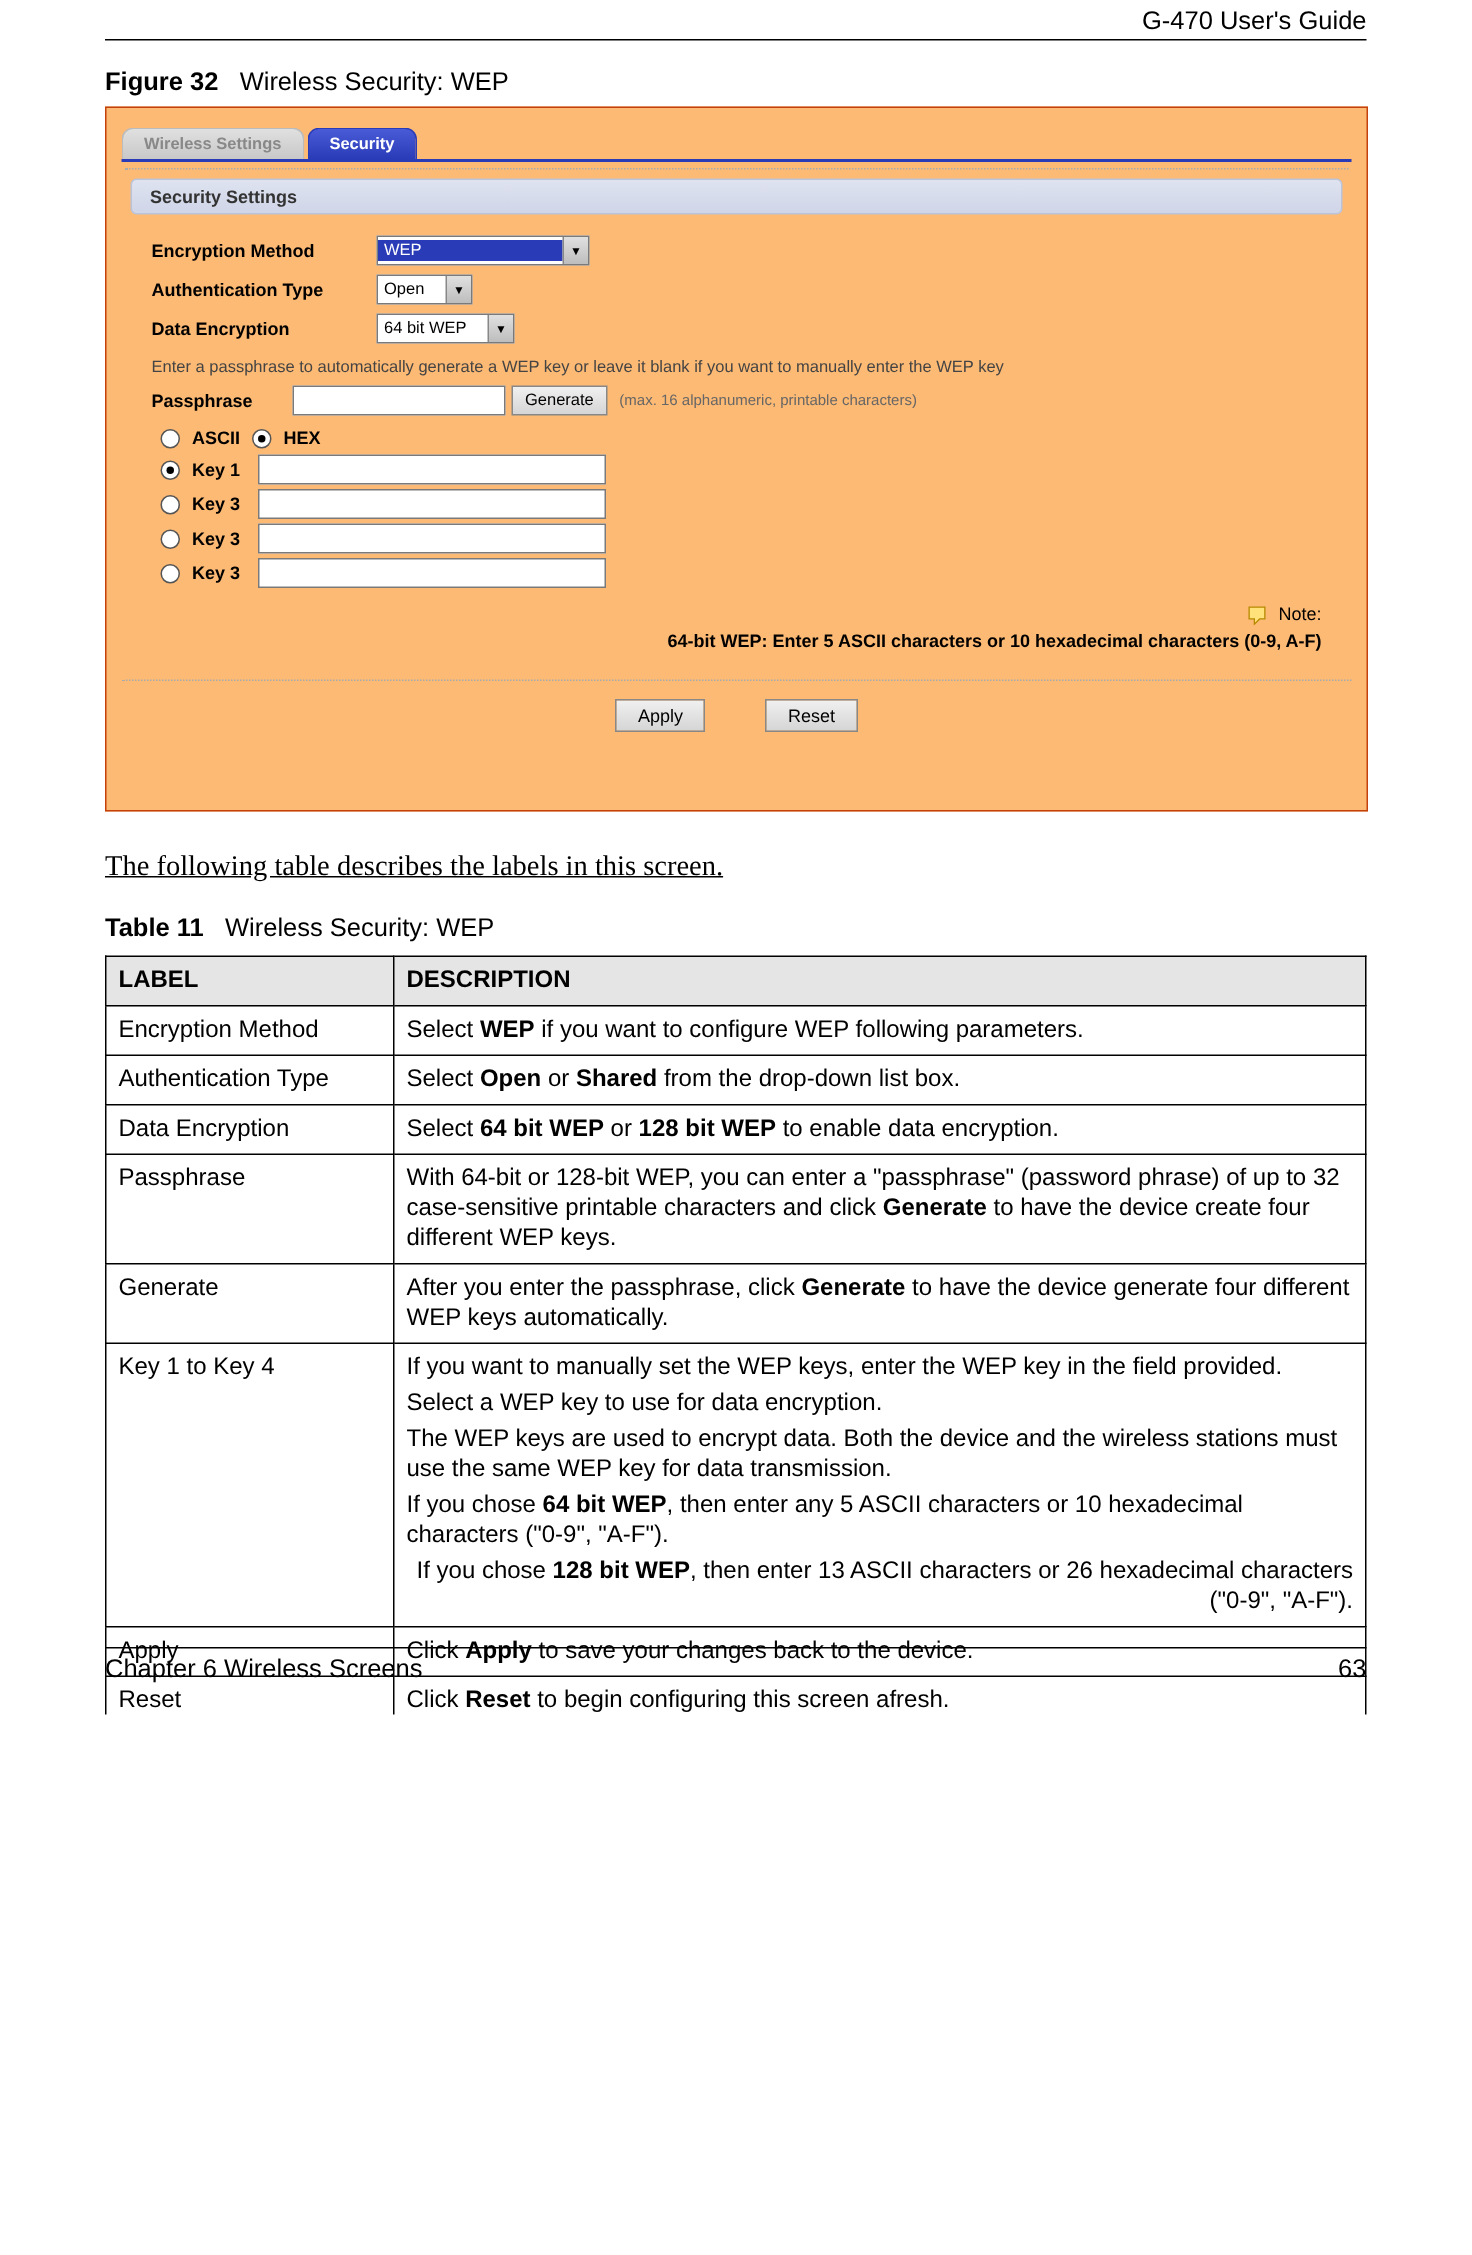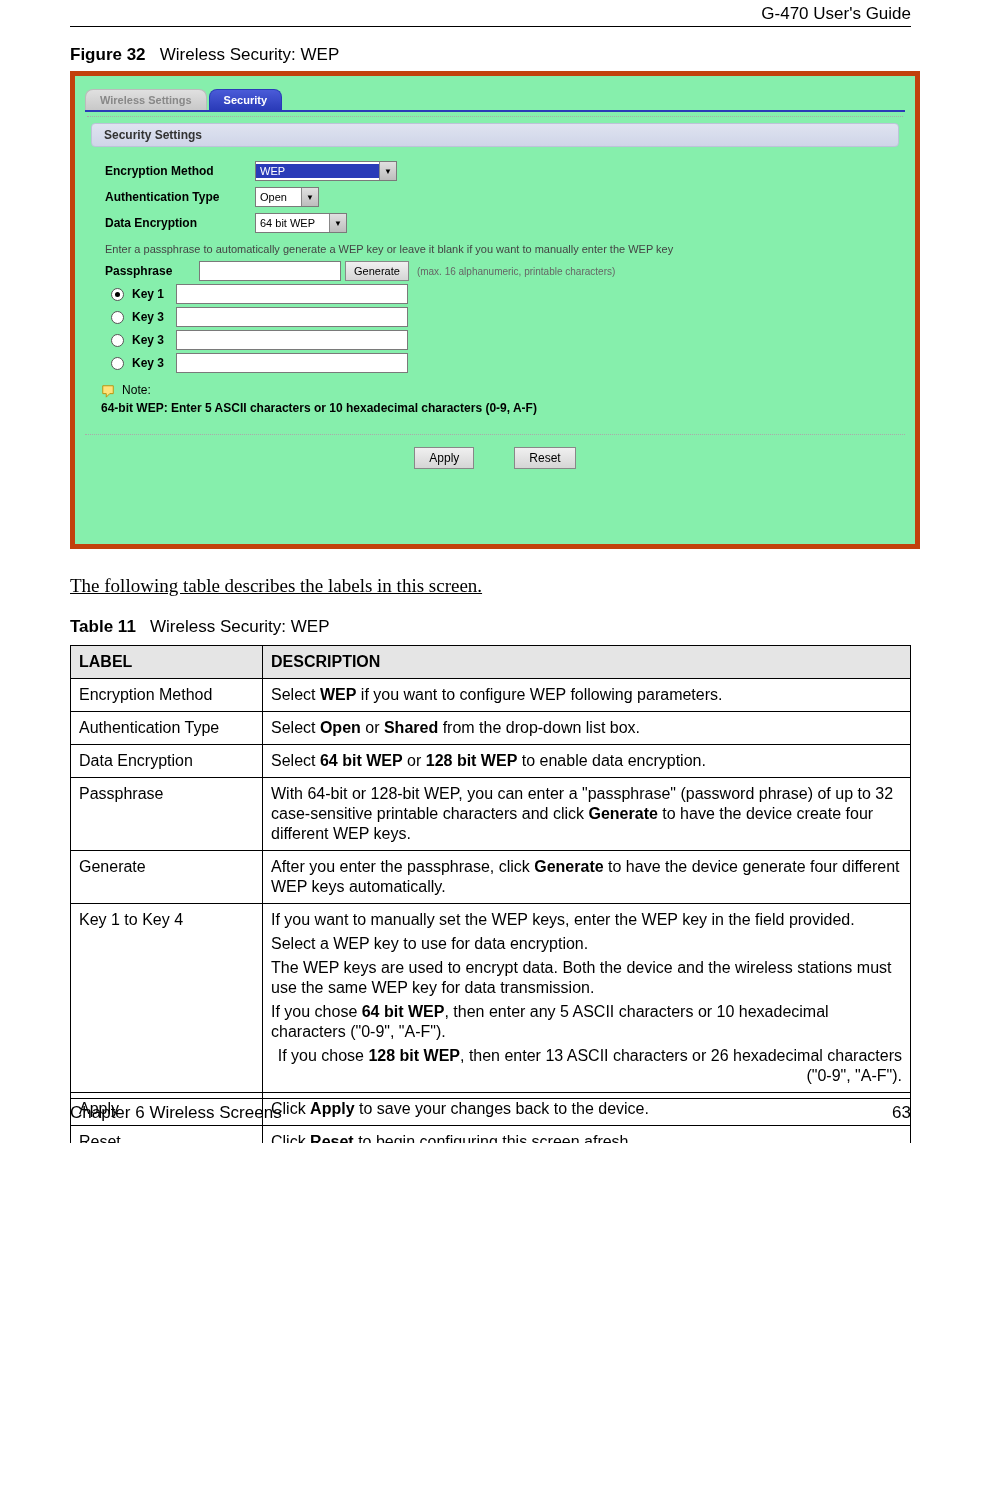--- a/index.html
+++ b/index.html
@@ -21,25 +21,25 @@
     text-align: right;
     font-size: 17px;
     margin-bottom: 18px;
   }
   .figure-caption {
     font-size: 17px;
     margin-bottom: 6px;
   }
   .figure-caption .bold { font-weight: bold; }
   .screenshot {
-    border: 5px solid #c2410c;
+    border: 1px solid #c2410c;
     width: 840px;
     height: 468px;
     position: relative;
-    background: #86efac;
+    background: #fdba74;
   }
   
   .tabs {
     display: flex;
     align-items: flex-end;
     padding-left: 10px;
     height: 28px;
     margin-top: 6px;
   }
   .tab {
@@ -168,20 +168,21 @@
   }
   .key-row .radio { margin-right: 8px; }
   .key-row .key-label { font-weight: bold; font-size: 12px; width: 44px; }
   .key-input {
     border: 1px solid #7a7a7a;
     height: 18px; width: 230px; background: #fff;
   }
   .note-block {
     margin: 10px 0 0 -4px;
     font-size: 11px;
+    text-align: right;
   }
   .note-icon {
     width: 14px; height: 14px;
     display: inline-block;
     vertical-align: middle;
     margin-right: 4px;
   }
   .note-title { font-size: 12px; font-weight: normal; }
   .note-lines { font-weight: bold; font-size: 12px; line-height: 1.35; margin-top: 2px; }
   .dotted-sep2 { border-bottom: 1px dotted #aaa; margin: 10px 10px 0 10px; }
@@ -290,20 +291,26 @@
 
       <div class="hint">Enter a passphrase to automatically generate a WEP key or leave it blank if you want to manually enter the WEP key</div>
 
       <div class="pass-row">
         <div class="pass-label">Passphrase</div>
         <div class="pass-input"></div>
         <button class="gen-btn">Generate</button>
         <span class="maxchars">(max. 16 alphanumeric, printable characters)</span>
       </div>
 
+      <div class="radio-row">
+        <span class="radio"></span>
+        <span>ASCII</span>
+        <span class="radio checked"></span>
+        <span>HEX</span>
+      </div>
 
       <div class="key-row">
         <span class="radio checked"></span>
         <span class="key-label">Key 1</span>
         <div class="key-input"></div>
       </div>
       <div class="key-row">
         <span class="radio"></span>
         <span class="key-label">Key 3</span>
         <div class="key-input"></div>

